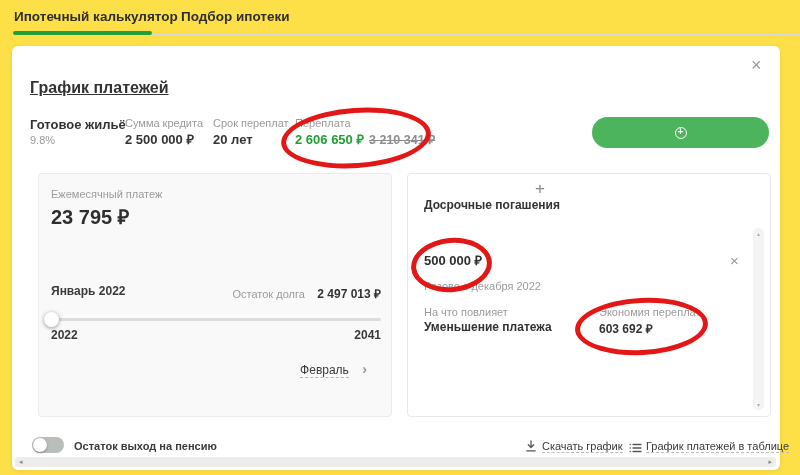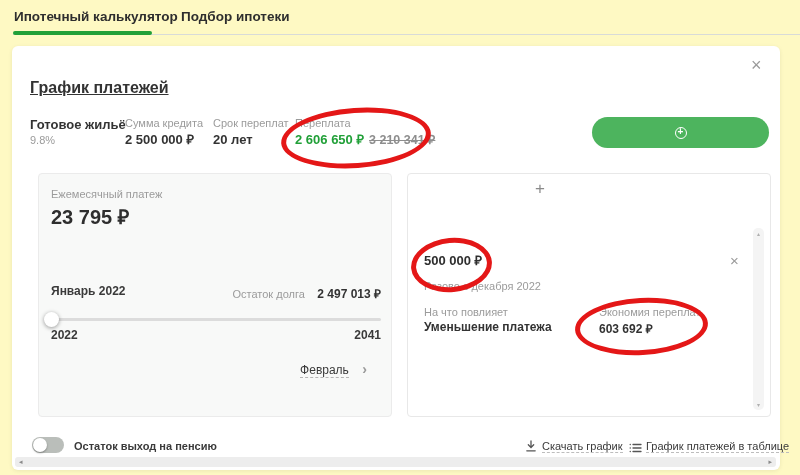--- a/index.html
+++ b/index.html
@@ -1,18 +1,18 @@
 <!DOCTYPE html>
 <html><head>
 <meta charset="utf-8">
 <style>
   html,body{margin:0;padding:0;}
   #app{
     position:relative;width:800px;height:475px;overflow:hidden;
-    background:#fef9c3;font-family:"Liberation Sans",sans-serif;
+    background:#fde047;font-family:"Liberation Sans",sans-serif;
     color:#333;-webkit-font-smoothing:antialiased;
   }
   .abs{position:absolute;}
   
   .tab{font-size:13.5px;font-weight:bold;color:#2e2e2e;cursor:pointer;white-space:nowrap;}
   .tabs-divider{left:13px;right:0;top:34px;height:1px;background:#d8dbd8;}
   .tab-underline{left:13px;top:31px;width:139px;height:4px;background:#21a038;border-radius:2px;}
   
   .card{
     left:12px;top:46px;width:768px;height:424px;background:#fff;
@@ -130,20 +130,21 @@
       <div class="abs year" style="right:10px;top:154px;">2041</div>
 
       <div class="abs" style="right:24px;top:186px;white-space:nowrap;">
         <span class="dashed-link">Февраль</span>
         <span class="chev" style="margin-left:9px;">›</span>
       </div>
     </div>
 
     <div class="abs panel-right">
       <span class="abs plus-gray" style="left:127px;top:6px;">+</span>
+      <div class="abs panel-title" style="left:16px;top:24px;">Досрочные погашения</div>
 
       <div class="abs item-amount" style="left:16px;top:77px;">500 000 ₽</div>
       <span class="abs item-close" style="left:322px;top:79px;">×</span>
 
       <div class="abs lbl" style="left:16px;top:106px;">Разово с декабря 2022</div>
 
       <div class="abs lbl" style="left:16px;top:132px;">На что повлияет</div>
       <div class="abs val-bold" style="left:16px;top:146px;">Уменьшение платежа</div>
 
       <div class="abs lbl" style="left:191px;top:132px;">Экономия переплат</div>

